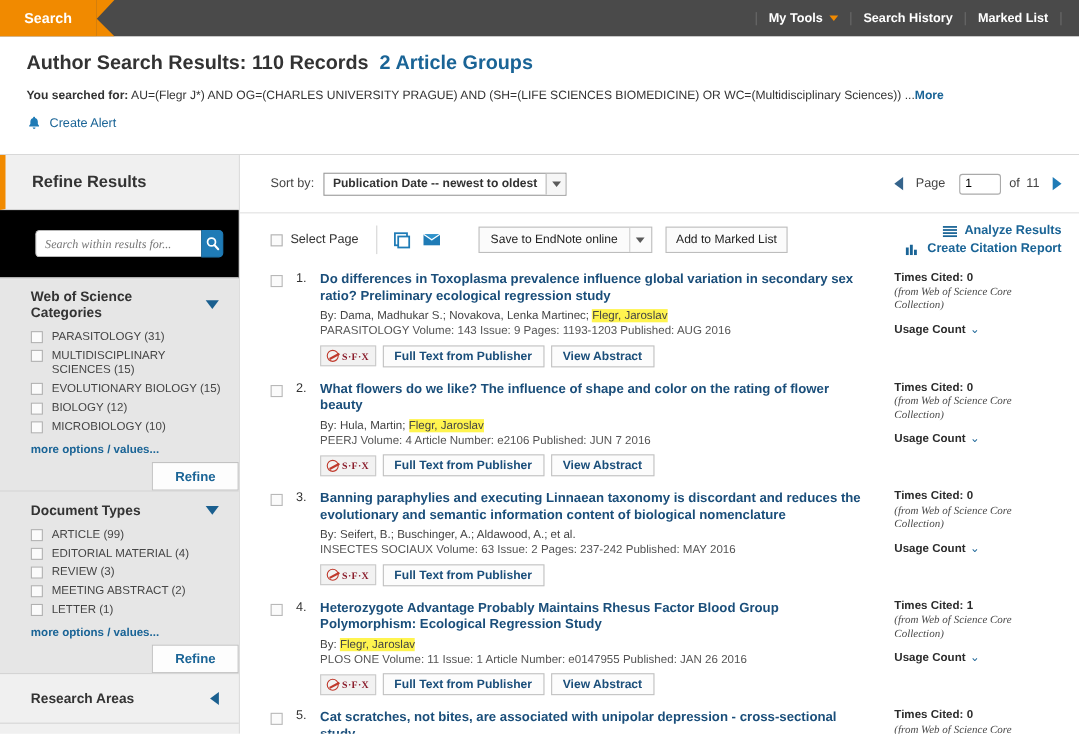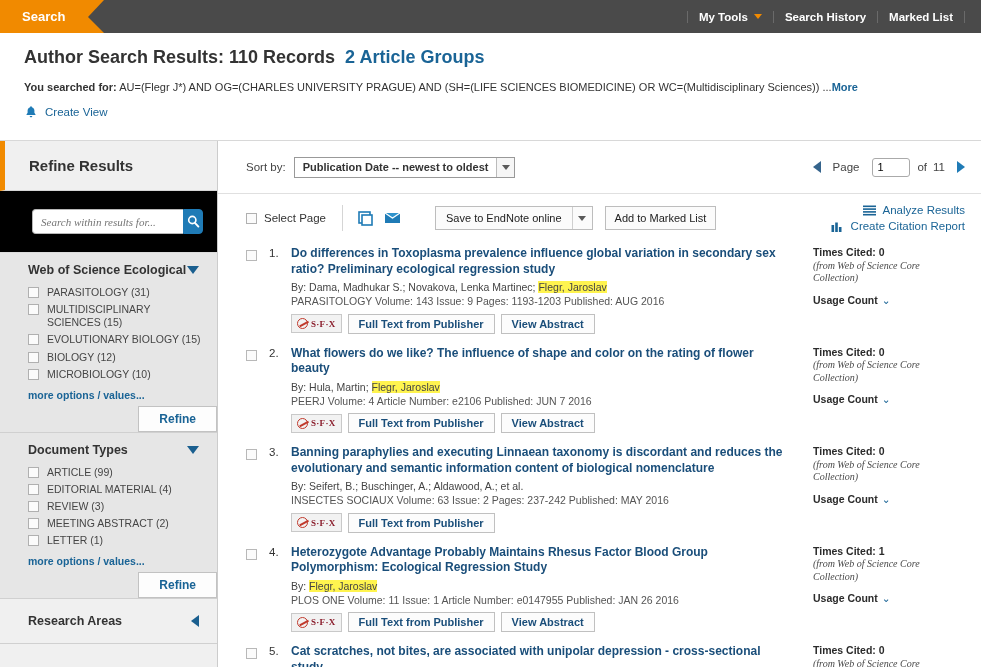--- a/index.html
+++ b/index.html
@@ -379,21 +379,21 @@
     display: flex;
     flex-direction: column;
     align-items: flex-end;
     gap: 4px;
   }
   .ra-link {
     display: flex;
     align-items: center;
     color: #1a6496;
     font-size: 11.5px;
-    font-weight: normal;
+    font-weight: bold;
     cursor: pointer;
   }
   .ra-link .ra-ico { margin-right: 7px; display: flex; }
 
   
   .results { padding: 0 0 0 0; }
   .result-row {
     display: flex;
     padding: 6px 16px 6px 28px;
     align-items: flex-start;
@@ -544,42 +544,42 @@
     <span class="searched-label">You searched for:</span>
     <span class="searched-query">AU=(Flegr J*) AND OG=(CHARLES UNIVERSITY PRAGUE) AND (SH=(LIFE SCIENCES BIOMEDICINE) OR WC=(Multidisciplinary Sciences)) ...</span><span class="more-link">More</span>
   </div>
   <div class="create-alert">
     <span class="bell">
       <svg width="14" height="14" viewBox="0 0 14 14">
         <path d="M7 1.2c-.5 0-.9.35-.9.8v.3C4.6 2.7 3.6 4 3.6 5.6v2.1L2.5 9.4v.7h9v-.7l-1.1-1.7V5.6c0-1.6-1-2.9-2.5-3.3v-.3c0-.45-.4-.8-.9-.8z" fill="#1f7bb6"></path>
         <path d="M5.7 11.0c0 .75.6 1.35 1.3 1.35s1.3-.6 1.3-1.35z" fill="#1f7bb6"></path>
       </svg>
     </span>
-    <span>Create View</span>
+    <span>Create Alert</span>
   </div>
 </div>
 
 <div class="body-wrap">
 
   <div class="sidebar">
     <div class="refine-header">Refine Results</div>
 
     <div class="search-within">
       <input class="sw-input" type="text" placeholder="Search within results for..." style="">
       <div class="sw-btn">
         <svg width="15" height="15" viewBox="0 0 15 15">
           <circle cx="6.3" cy="6.0" r="3.6" fill="none" stroke="#ffffff" stroke-width="1.6"></circle>
           <line x1="8.9" y1="8.8" x2="12.4" y2="12.6" stroke="#ffffff" stroke-width="1.9" stroke-linecap="round"></line>
         </svg>
       </div>
     </div>
 
     <div class="facet">
       <div class="facet-title">
-        <span>Web of Science Ecological</span>
+        <span>Web of Science Categories</span>
         <span class="tri-down"></span>
       </div>
       <ul class="facet-list">
         <li class="facet-item">
           <span class="fchk"></span>
           <span>PARASITOLOGY (31)</span>
         </li>
         <li class="facet-item">
           <span class="fchk"></span>
           <span>MULTIDISCIPLINARY SCIENCES (15)</span>

